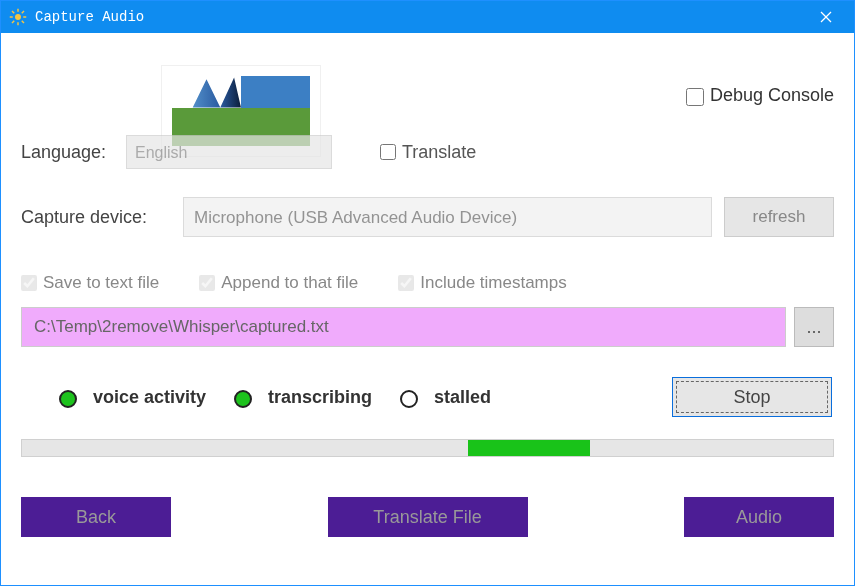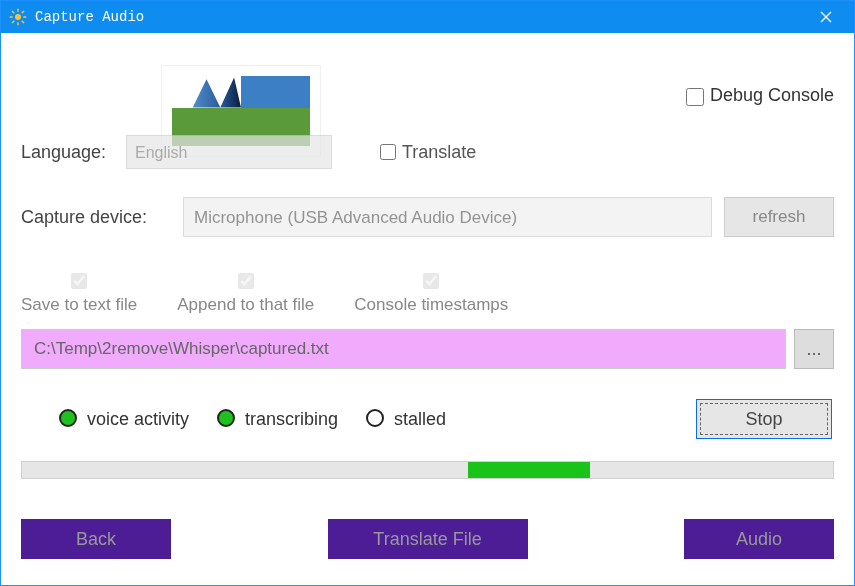--- a/index.html
+++ b/index.html
@@ -78,43 +78,43 @@
     flex:1; height: 40px;
     background:#efefef; border:1px solid #ccc; color:#666;
     font-size:17px; padding:0 10px; appearance:none;
   }
   button.refresh {
     width:110px; height:40px; background:#e6e6e6;
     border:1px solid #ccc; color:#888; font-size:17px;
   }
   .save-row { display:flex; gap:40px; margin: 36px 0 14px 0; font-size:17px; color:#777; }
   .save-row .cbx input { opacity:.5; }
-  .save-row .cbx { color:#888;flex-direction:column; }
+  .save-row .cbx { color:#888; }
   .path-row { display:flex; gap:8px; margin-bottom:30px; }
   .path-row input[type=text]{
     flex:1; height:40px; border:1px solid #ccc; background:#f0abfc;
     font-size:17px; padding:0 12px; color:#666;
   }
   .path-row button {
     width:40px; height:40px; background:#ddd; border:1px solid #bbb;
     font-size:18px; color:#555;
   }
   .status-row {
     display:flex; align-items:center; gap:28px;
     margin: 6px 0 22px 38px; font-size:18px; color:#333;
   }
-  .ind { display:flex; align-items:flex-start; gap:10px; }
+  .ind { display:flex; align-items:flex-end; gap:16px;font-weight:bold; }
   .dot {
     width:18px; height:18px; border-radius:50%;
     border:2px solid #222; background:#fff;
   }
   .dot.green { background:#1dc21d; }
   button.stop {
     margin-left:auto; margin-right:2px;
-    width:136px; height:40px;
+    width:160px; height:40px;
     background:#e6e6e6; border:1px solid #0a6edc;
     outline:1px dashed #666; outline-offset:-5px;
     font-size:18px; color:#444;
   }
   .progress {
     height:18px; background:#e6e6e6; border:1px solid #d0d0d0;
     position:relative; margin-bottom:40px;
   }
   .progress .bar {
     position:absolute; top:0; bottom:0;
@@ -196,21 +196,21 @@
     <label class="cbx">
       <input type="checkbox" checked="" disabled="" style="">
       <span>Save to text file</span>
     </label>
     <label class="cbx">
       <input type="checkbox" checked="" disabled="" style="">
       <span>Append to that file</span>
     </label>
     <label class="cbx">
       <input type="checkbox" checked="" disabled="" style="">
-      <span>Console timestamps</span>
+      <span>Include timestamps</span>
     </label>
   </div>
 
   <div class="path-row">
     <input type="text" readonly="" value="C:\Temp\2remove\Whisper\captured.txt" style="">
     <button>...</button>
   </div>
 
   <div class="status-row">
     <div class="ind">

